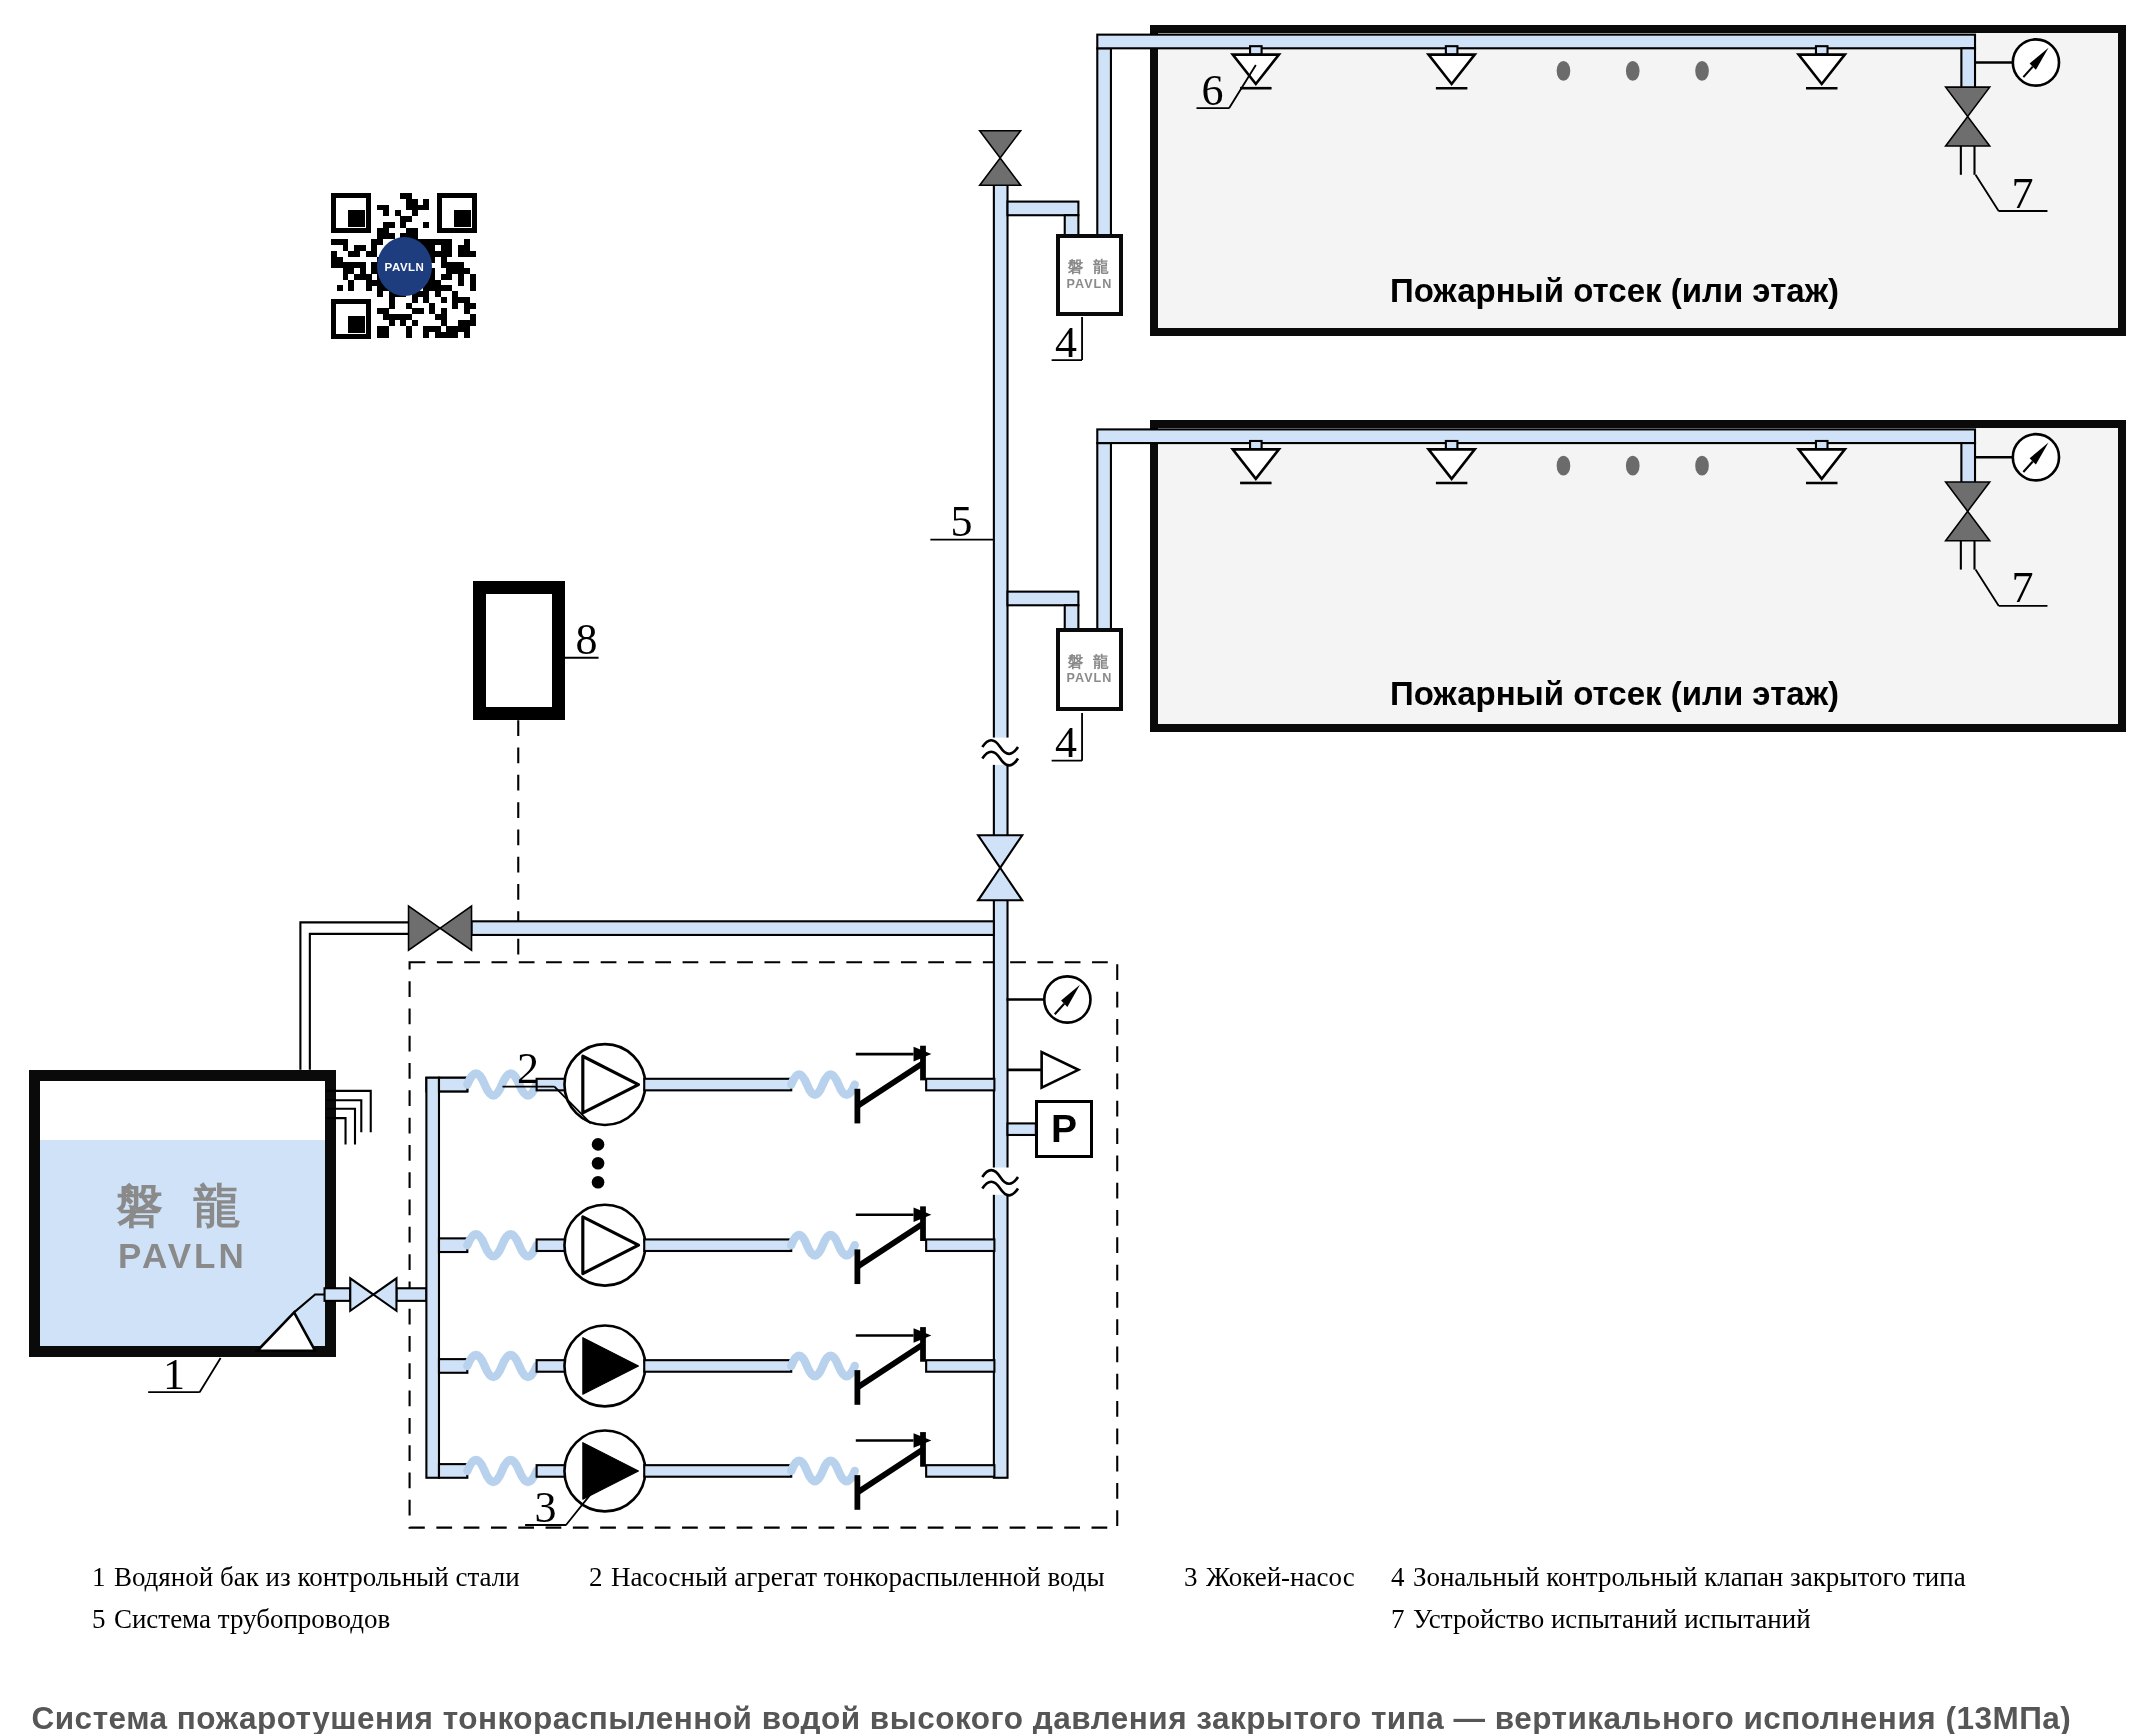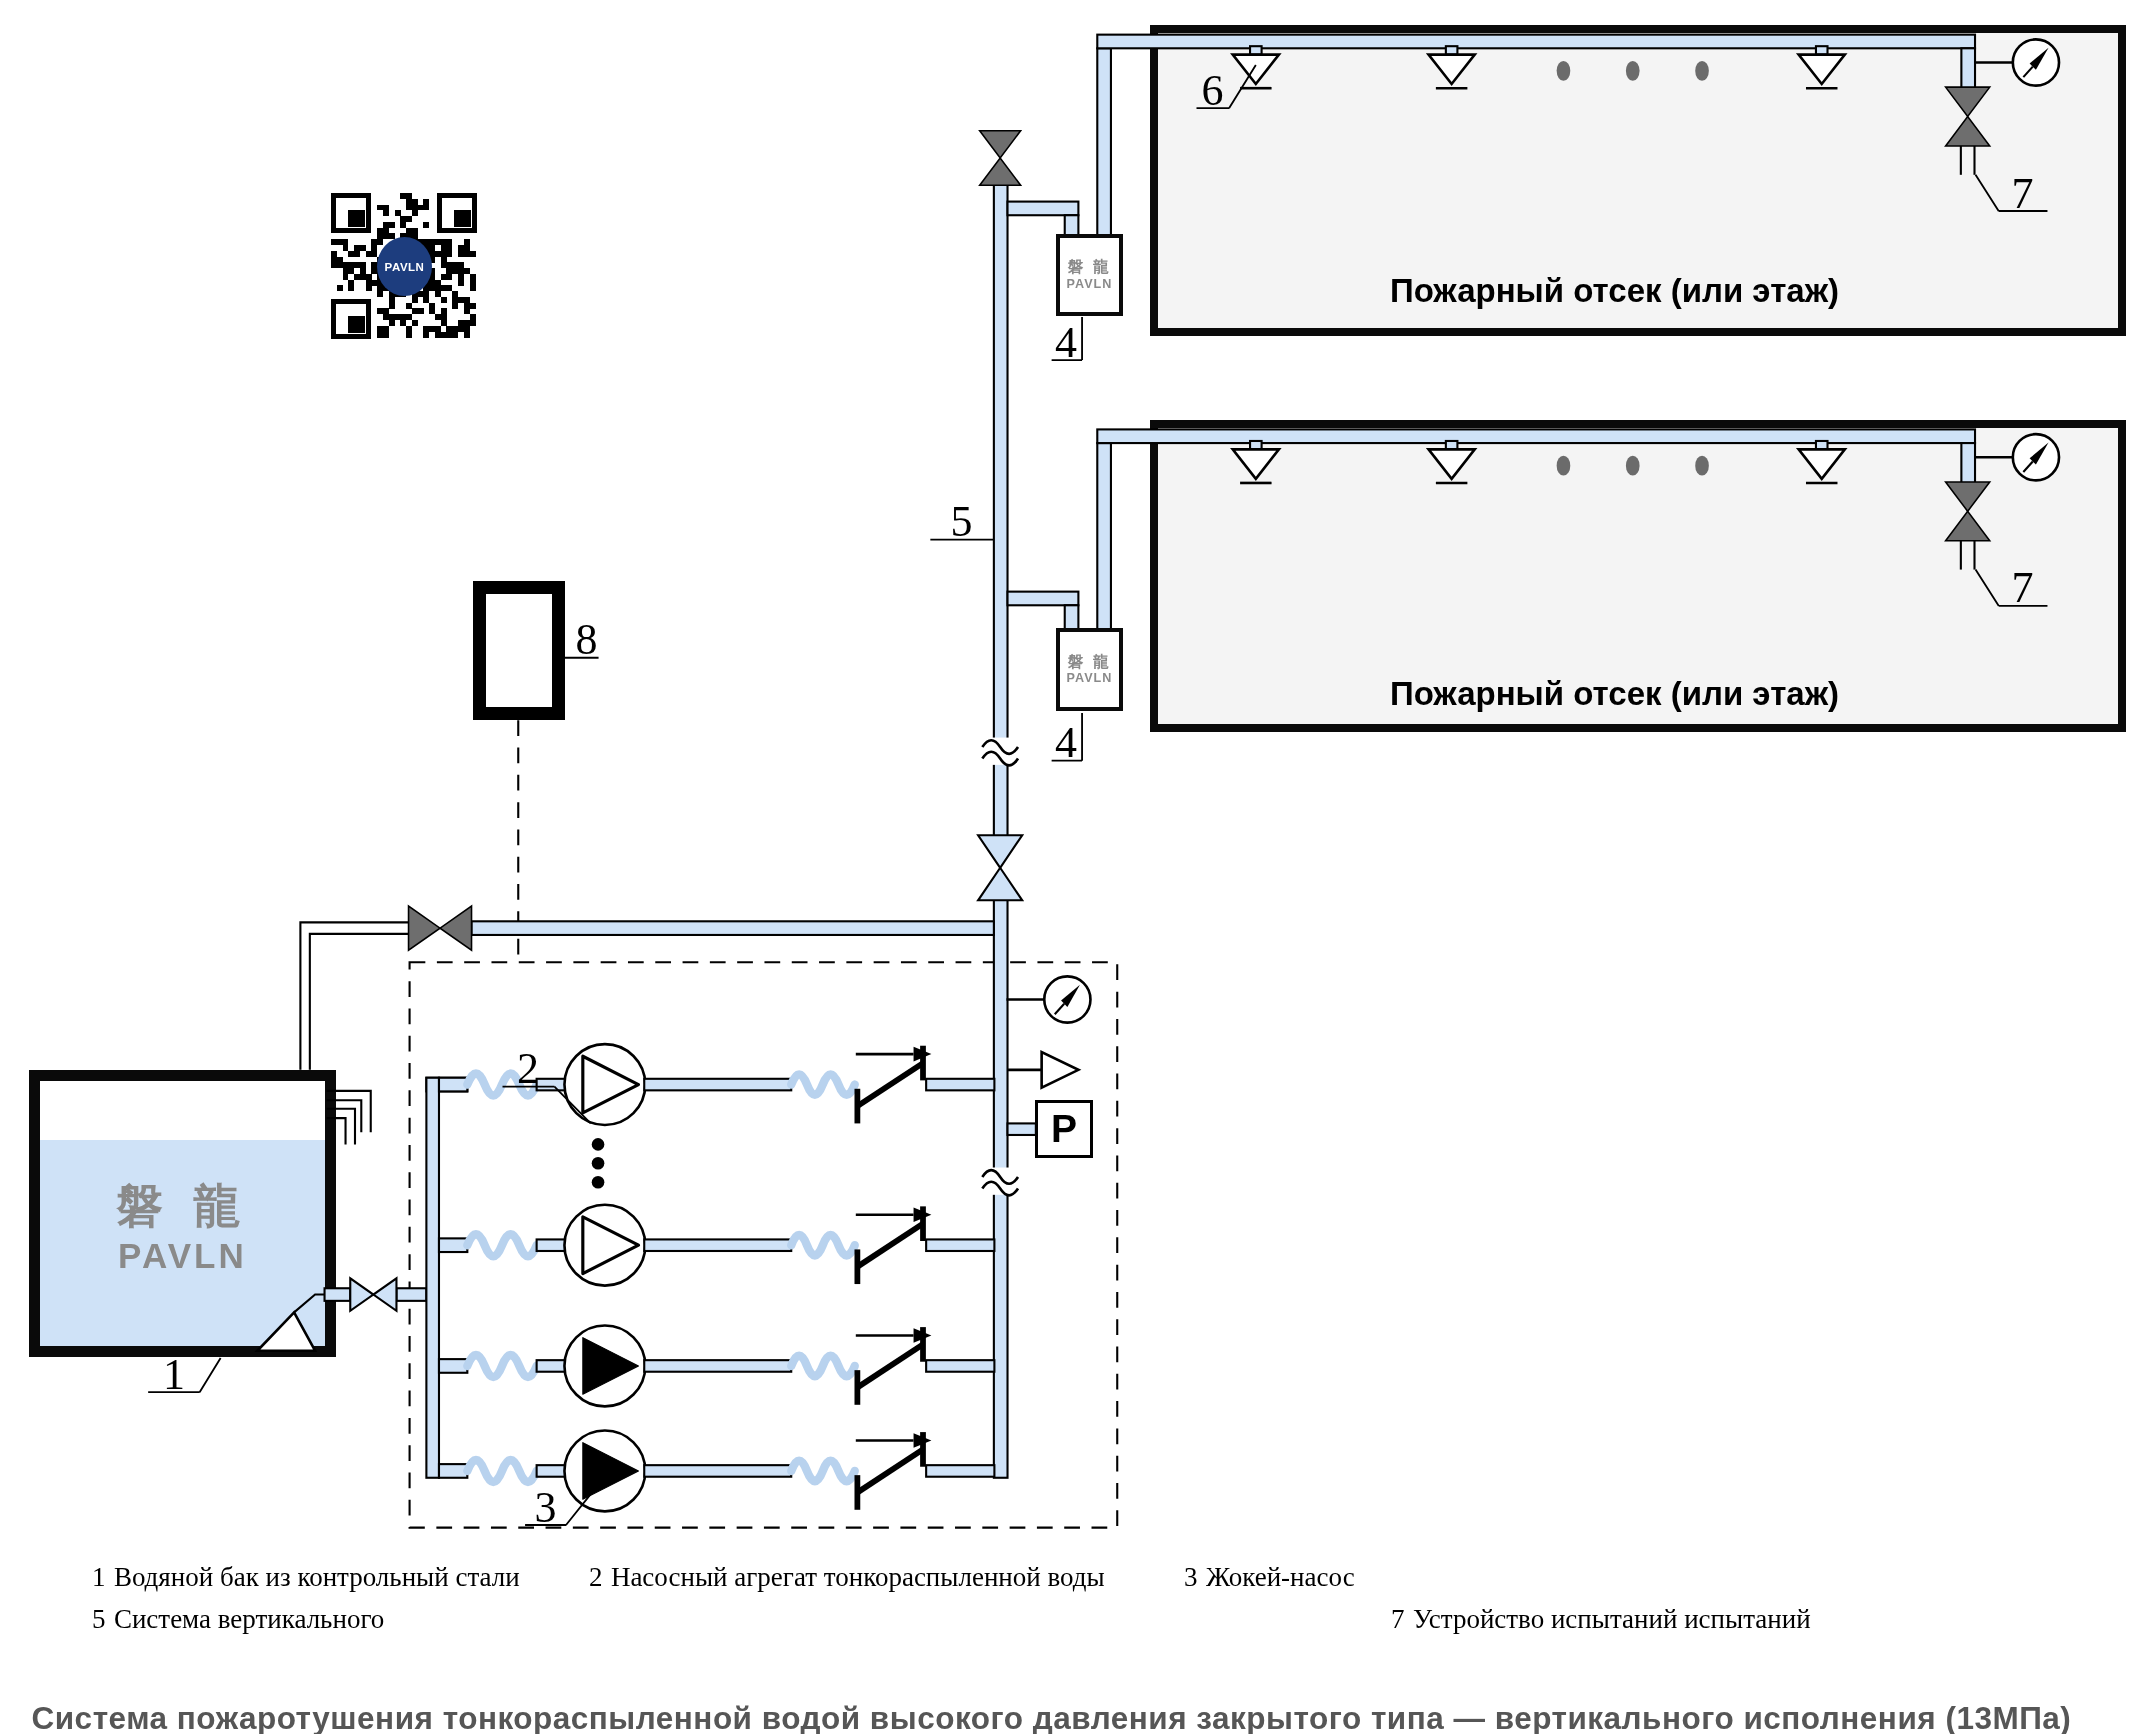--- a/index.html
+++ b/index.html
@@ -520,20 +520,22 @@
   <div class="ref" style="left:1998px;top:172px;width:49px;">7</div>
   <div class="ref" style="left:1998px;top:566px;width:49px;">7</div>
   <div class="ref" style="left:566px;top:618px;width:41px;">8</div>
 
   <div class="leg" style="left:92px;top:1562px;">
     <span class="n">1</span><span>Водяной бак из контрольный стали</span></div>
   <div class="leg" style="left:589px;top:1562px;">
     <span class="n">2</span><span>Насосный агрегат тонкораспыленной воды</span></div>
   <div class="leg" style="left:1184px;top:1562px;">
     <span class="n">3</span><span>Жокей-насос</span></div>
+  <div class="leg" style="left:1391px;top:1562px;">
+    <span class="n">4</span><span>Зональный контрольный клапан закрытого типа</span></div>
   <div class="leg" style="left:92px;top:1604px;">
-    <span class="n">5</span><span>Система вертикального</span></div>
+    <span class="n">5</span><span>Система трубопроводов</span></div>
   <div class="leg" style="left:1391px;top:1604px;">
     <span class="n">7</span><span>Устройство испытаний испытаний</span></div>
 
   <div class="title">Система пожаротушения тонкораспыленной водой высокого давления закрытого типа — вертикального исполнения (13МПа)</div>
 </div>
 
 
 </body></html>

